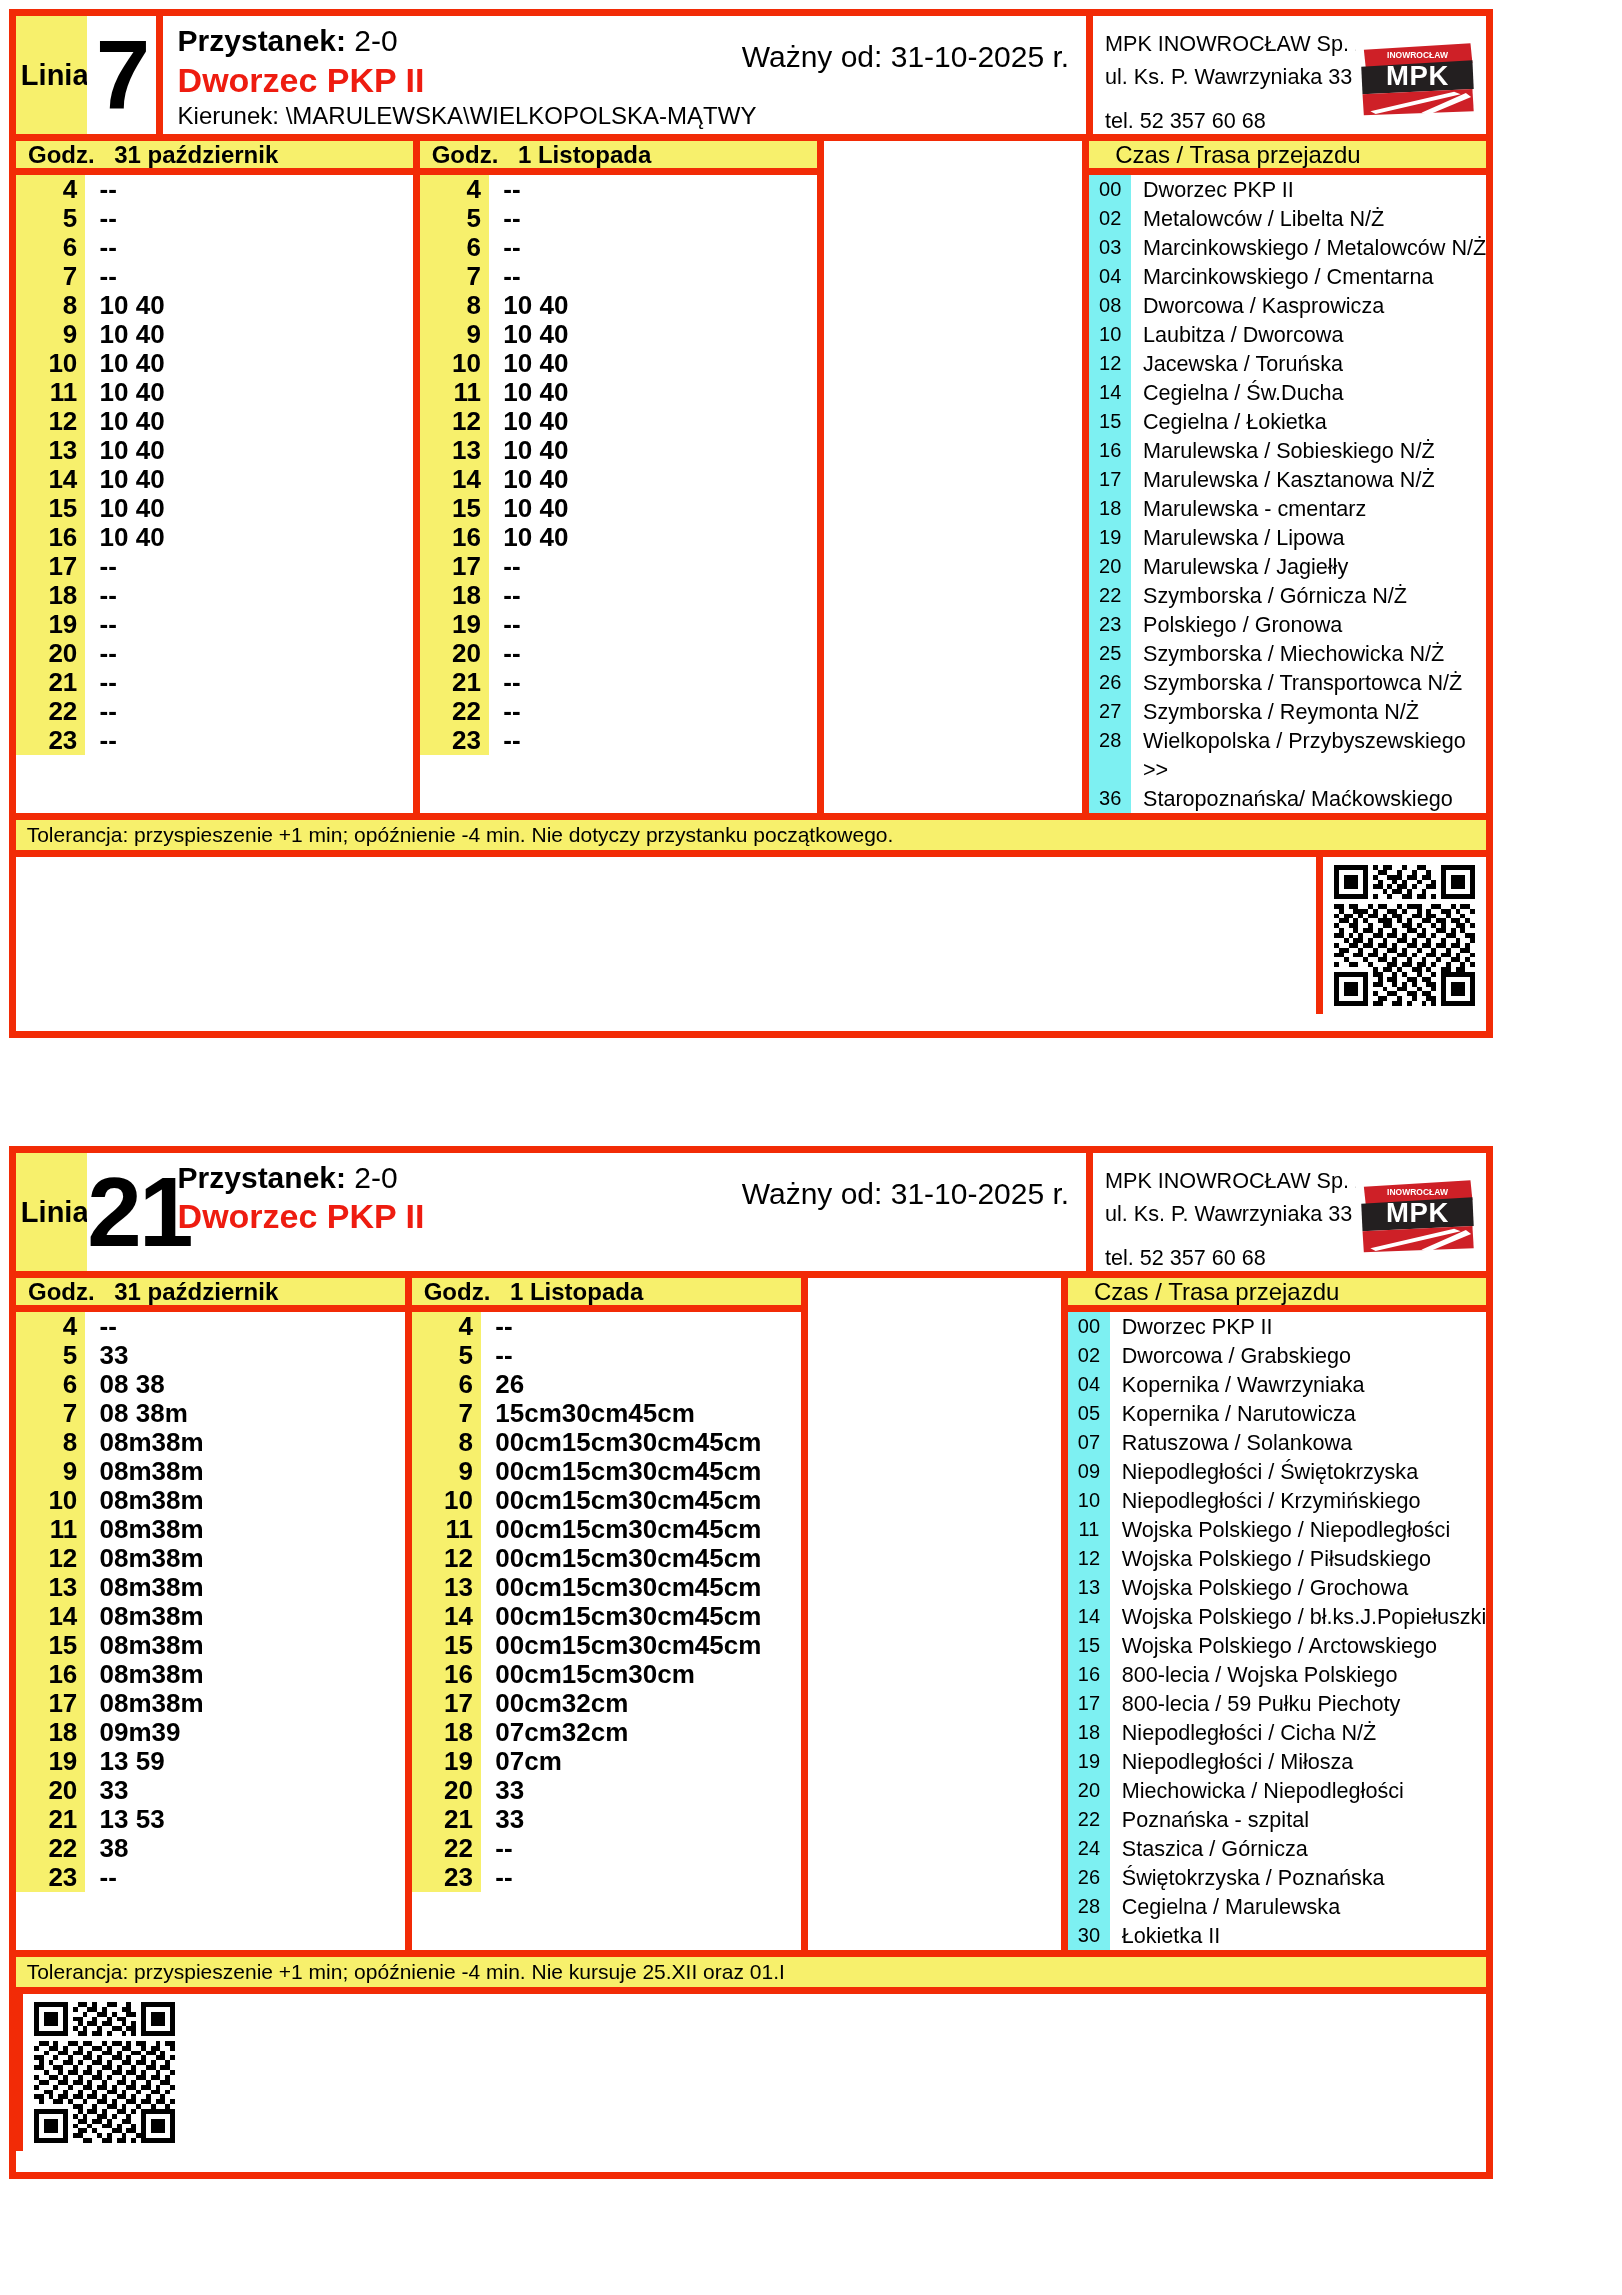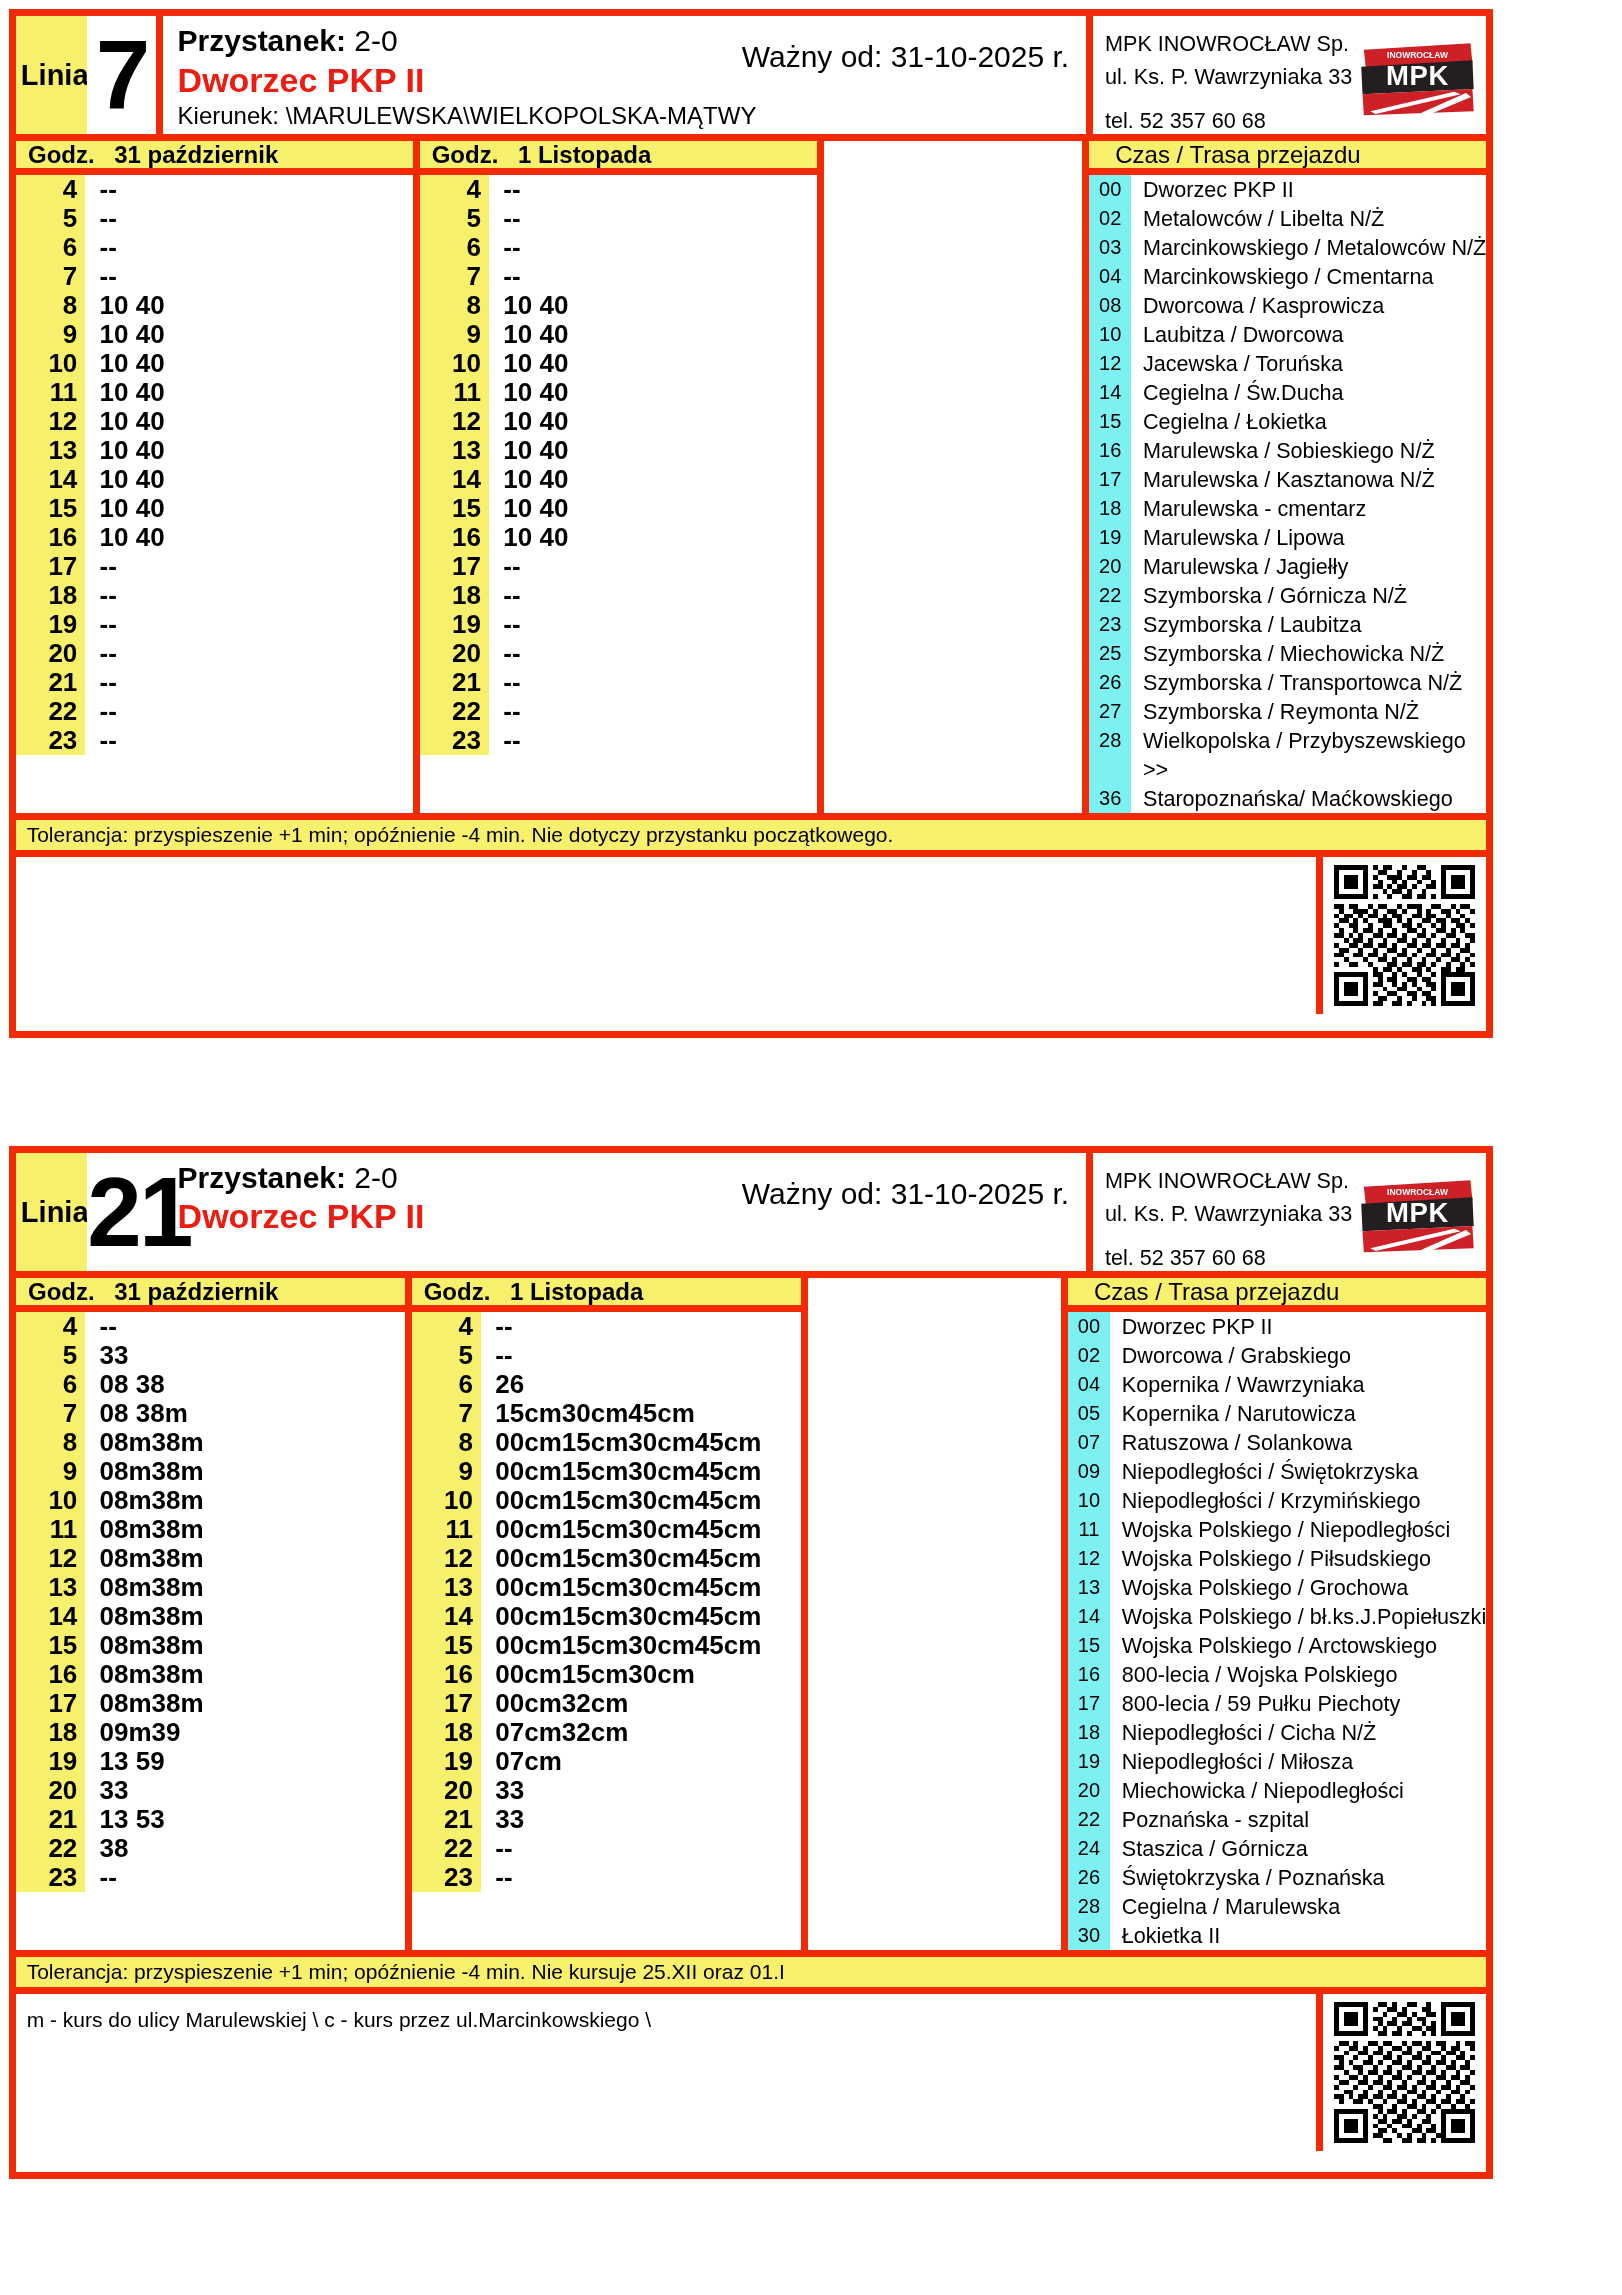--- a/index.html
+++ b/index.html
@@ -397,21 +397,21 @@
             <div class="route-row">
               <div class="route-t">20</div>
               <div class="route-n">Marulewska / Jagiełły</div>
             </div>
             <div class="route-row">
               <div class="route-t">22</div>
               <div class="route-n">Szymborska / Górnicza N/Ż</div>
             </div>
             <div class="route-row">
               <div class="route-t">23</div>
-              <div class="route-n">Szymborska / Laubitza</div>
+              <div class="route-n">Polskiego / Gronowa</div>
             </div>
             <div class="route-row">
               <div class="route-t">25</div>
               <div class="route-n">Szymborska / Miechowicka N/Ż</div>
             </div>
             <div class="route-row">
               <div class="route-t">26</div>
               <div class="route-n">Szymborska / Transportowca N/Ż</div>
             </div>
             <div class="route-row">
@@ -978,23 +978,20 @@
             <div class="route-row">
               <div class="route-t">30</div>
               <div class="route-n">Łokietka II</div>
             </div>
           </div>
       </div>
     </div>
 
     <div class="foot-tol">Tolerancja: przyspieszenie +1 min; opóźnienie -4 min. Nie kursuje 25.XII oraz 01.I</div>
     <div class="foot-zone">
-      <div class="foot-notes">
-          <div class="foot-note">m - kurs do ulicy Marulewskiej \ c - kurs przez ul.Marcinkowskiego \</div>
-        </div>
       <div class="foot-qr">
         <svg class="qr" viewBox="0 0 29 29" shape-rendering="crispEdges">
           <rect width="29" height="29" fill="#fff"></rect>
           <g fill="#000">
             <rect x="0" y="0" width="7" height="1"></rect>
               <rect x="0" y="6" width="7" height="1"></rect>
             <rect x="0" y="0" width="1" height="7"></rect>
               <rect x="6" y="0" width="1" height="7"></rect>
             <rect x="2" y="2" width="3" height="3"></rect>
             <rect x="22" y="0" width="7" height="1"></rect>

